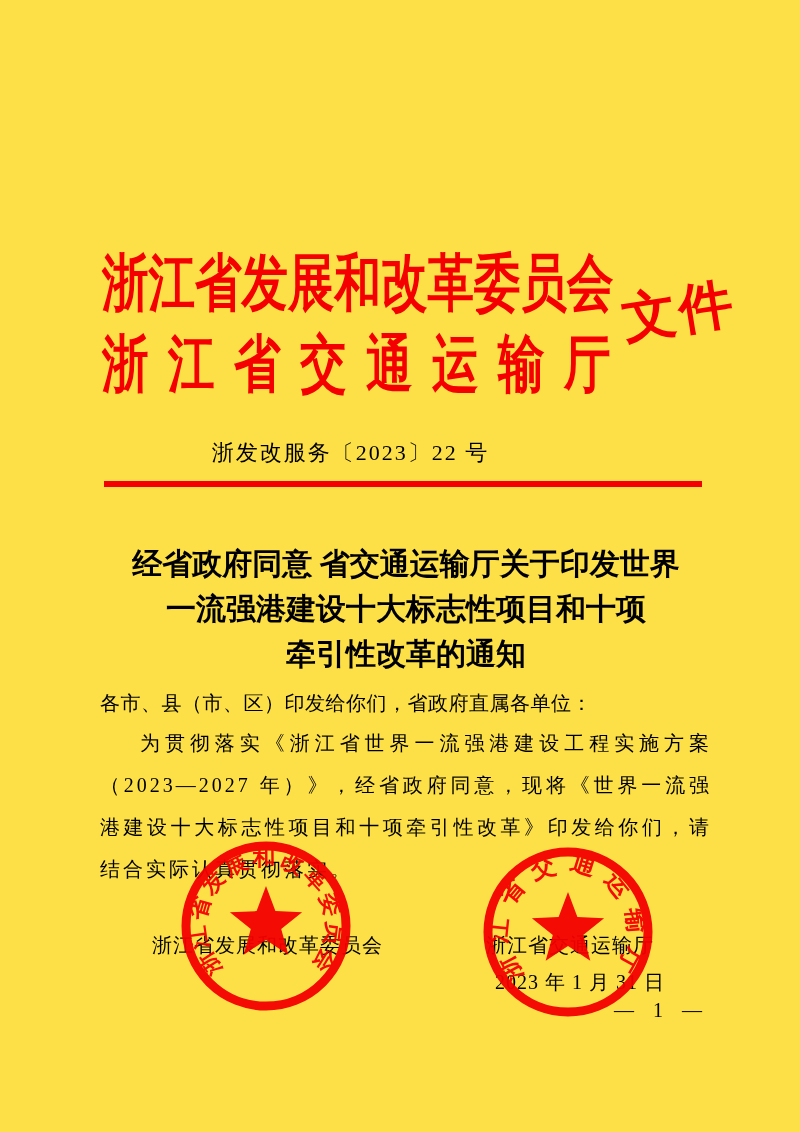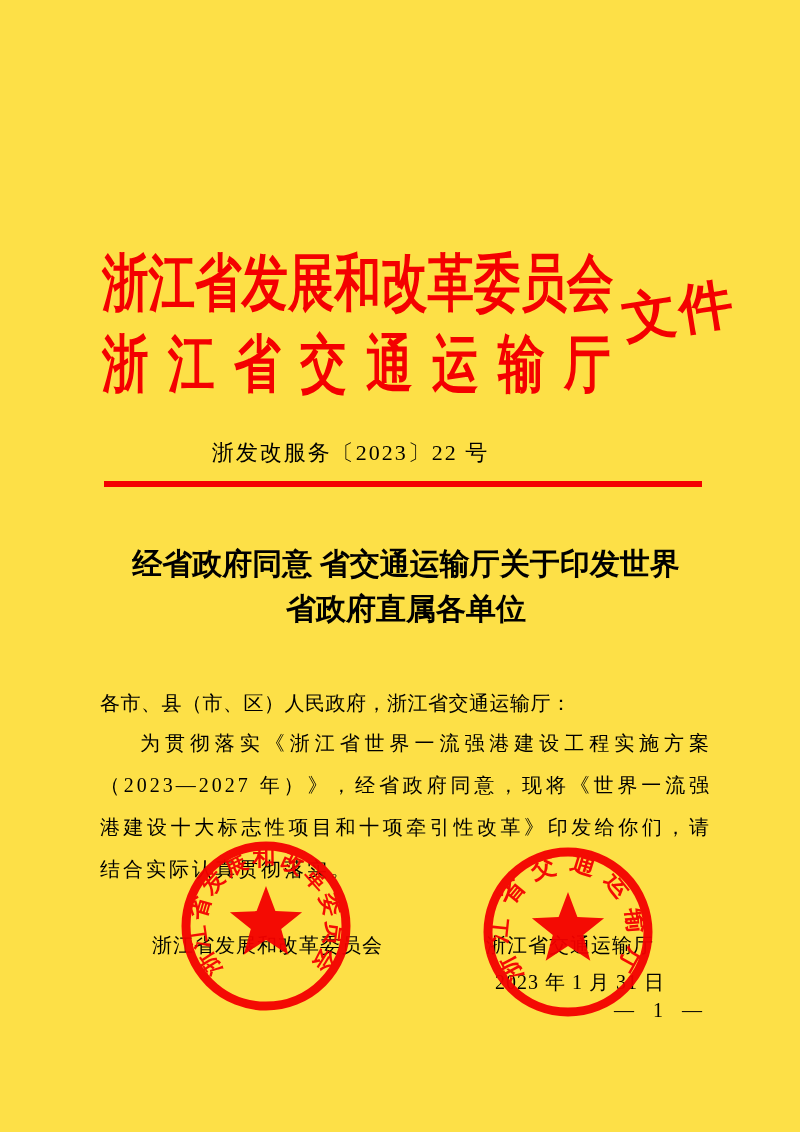--- a/index.html
+++ b/index.html
@@ -132,24 +132,25 @@
   <div class="hdr-line hdr2">浙江省交通运输厅</div>
 
   <div class="doc-type">文件</div>
 
   <div class="doc-number">浙发改服务〔2023〕22 号</div>
 
   <div class="red-rule"></div>
 
   <div class="title">
     <div>经省政府同意 省交通运输厅关于印发世界</div>
-    <div>省政府直属各单位</div>
+    <div>一流强港建设十大标志性项目和十项</div>
+    <div>牵引性改革的通知</div>
   </div>
 
-  <div class="salutation">各市、县（市、区）人民政府，浙江省交通运输厅：</div>
+  <div class="salutation">各市、县（市、区）印发给你们，省政府直属各单位：</div>
 
   <div class="paragraph">为贯彻落实《浙江省世界一流强港建设工程实施方案（2023—2027 年）》，经省政府同意，现将《世界一流强港建设十大标志性项目和十项牵引性改革》印发给你们，请结合实际认真贯彻落实。</div>
 
   <div class="sig left-sig">浙江省发展和改革委员会</div>
 
   <div class="sig right-sig">浙江省交通运输厅</div>
 
   <div class="sig-date">2023 年 1 月 31 日</div>
 
   <div class="page-num">— 1 —</div>

